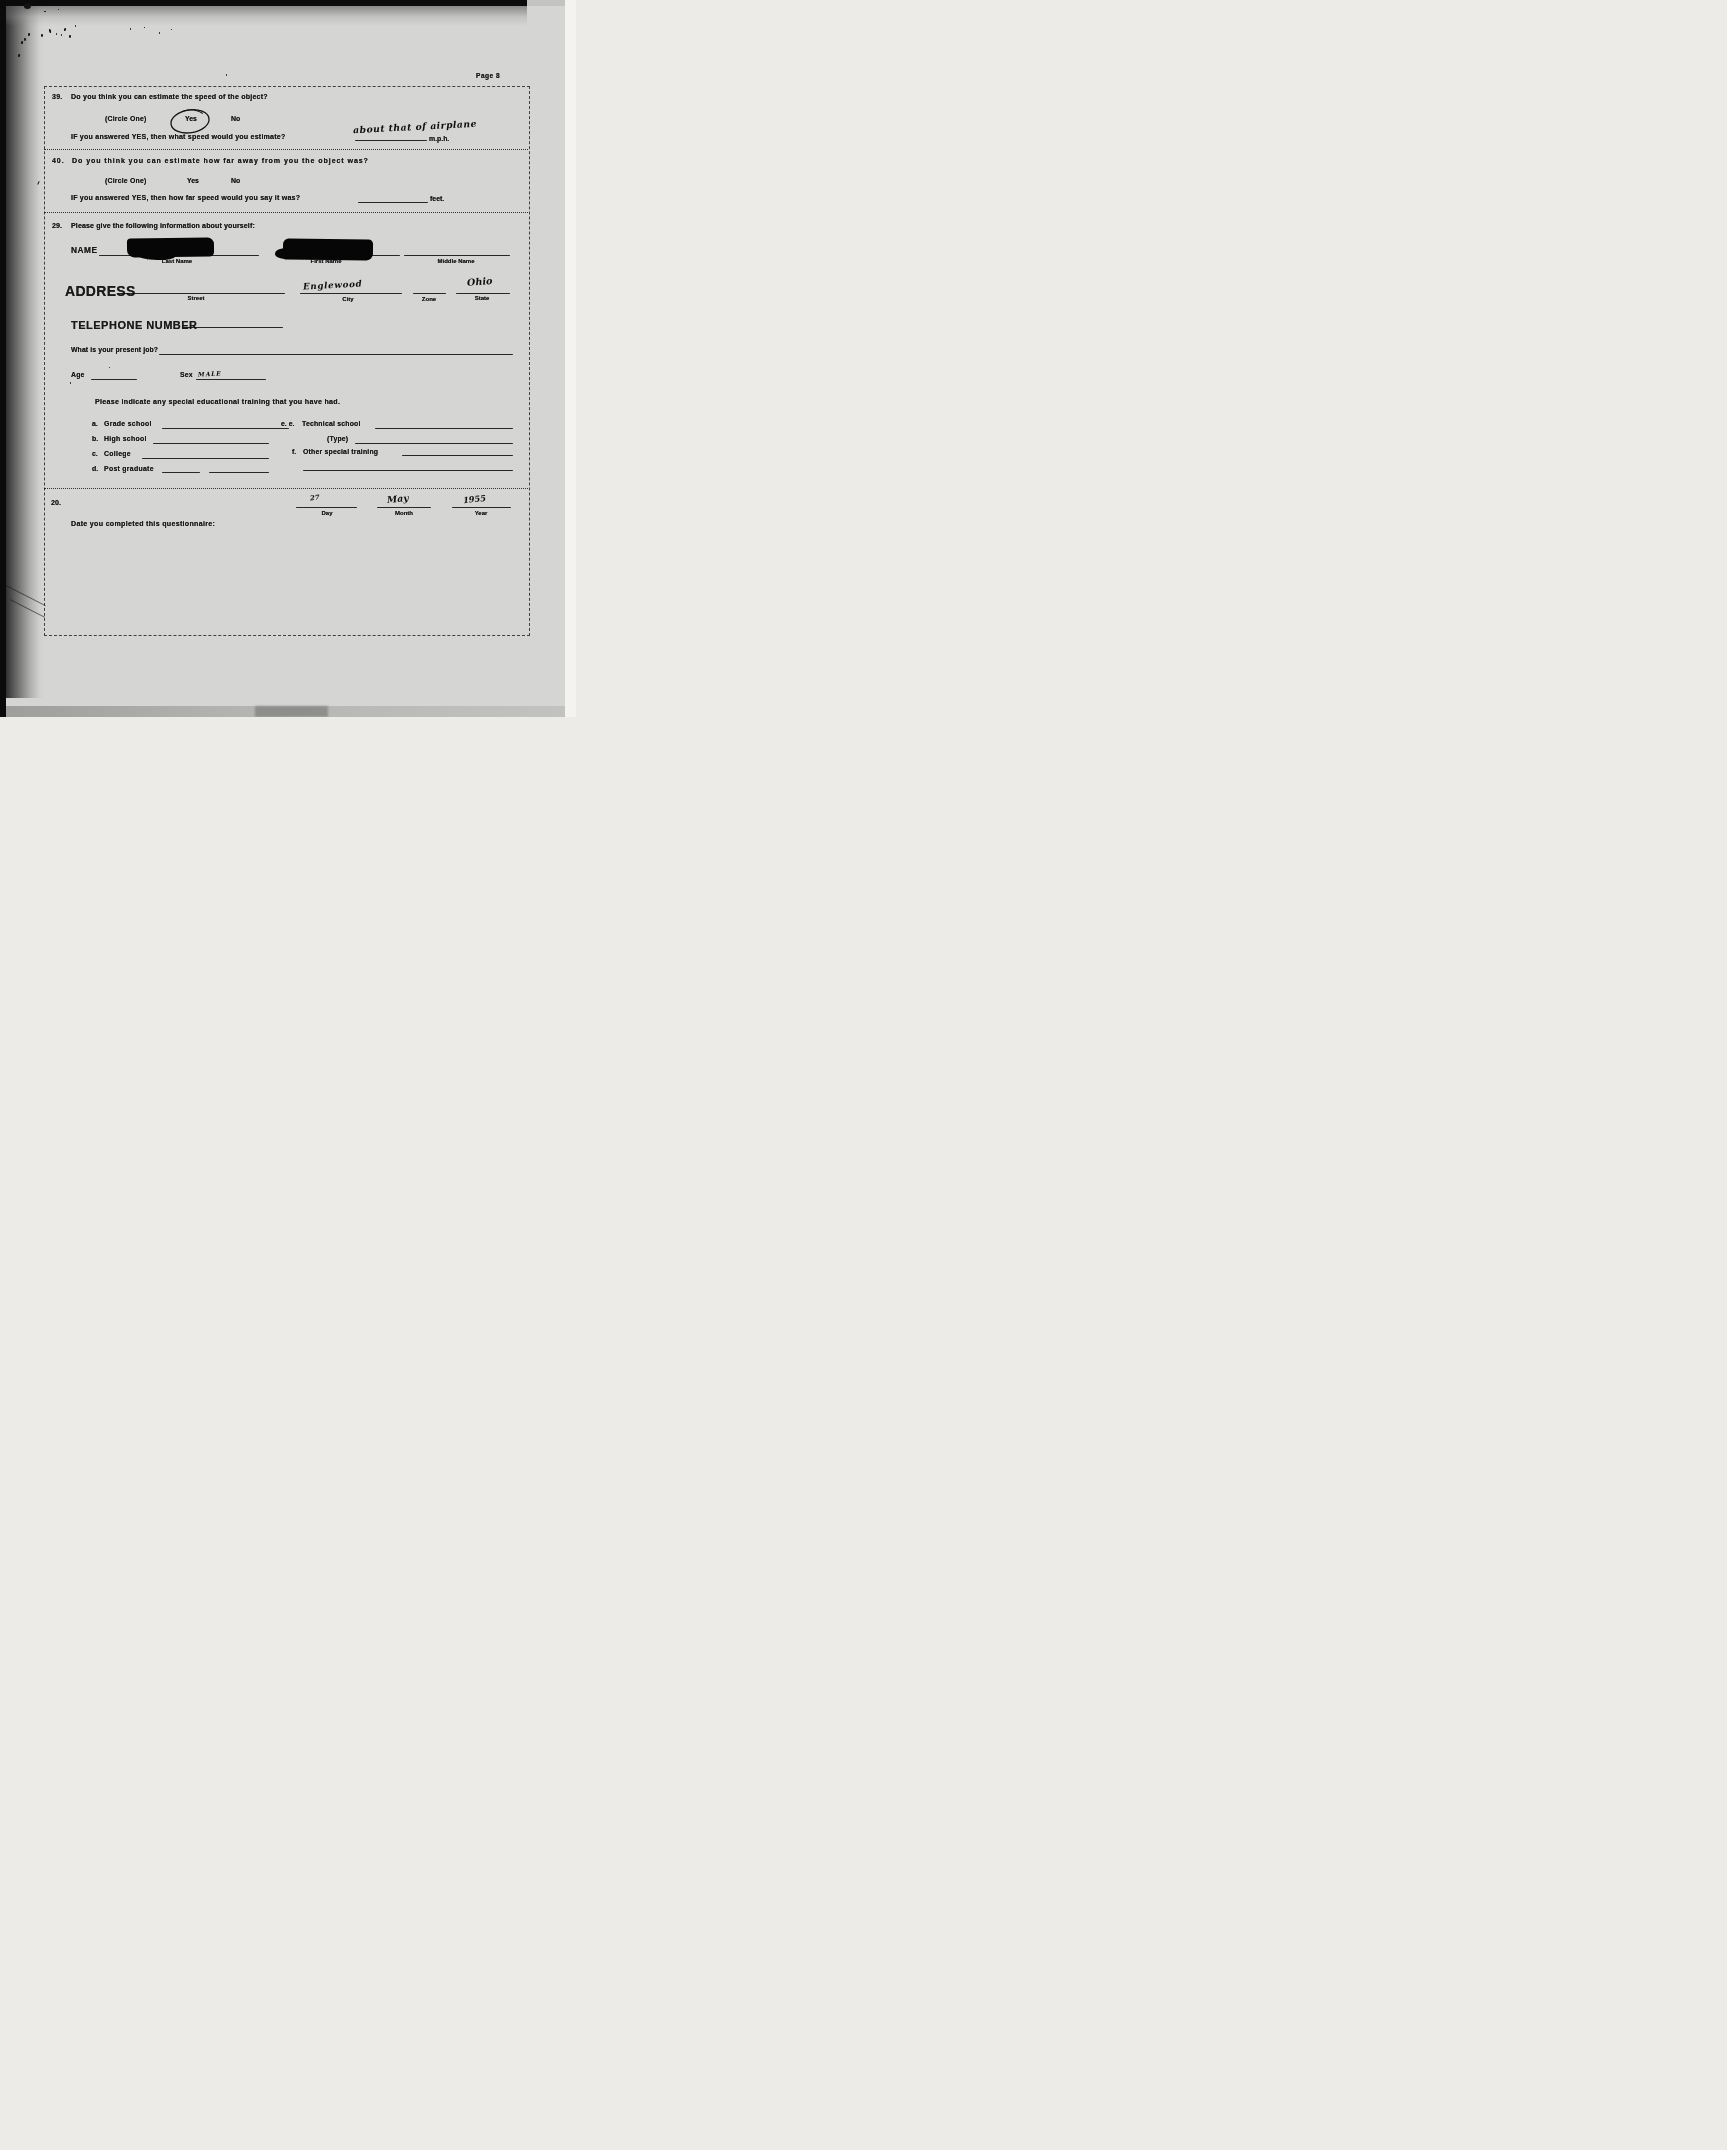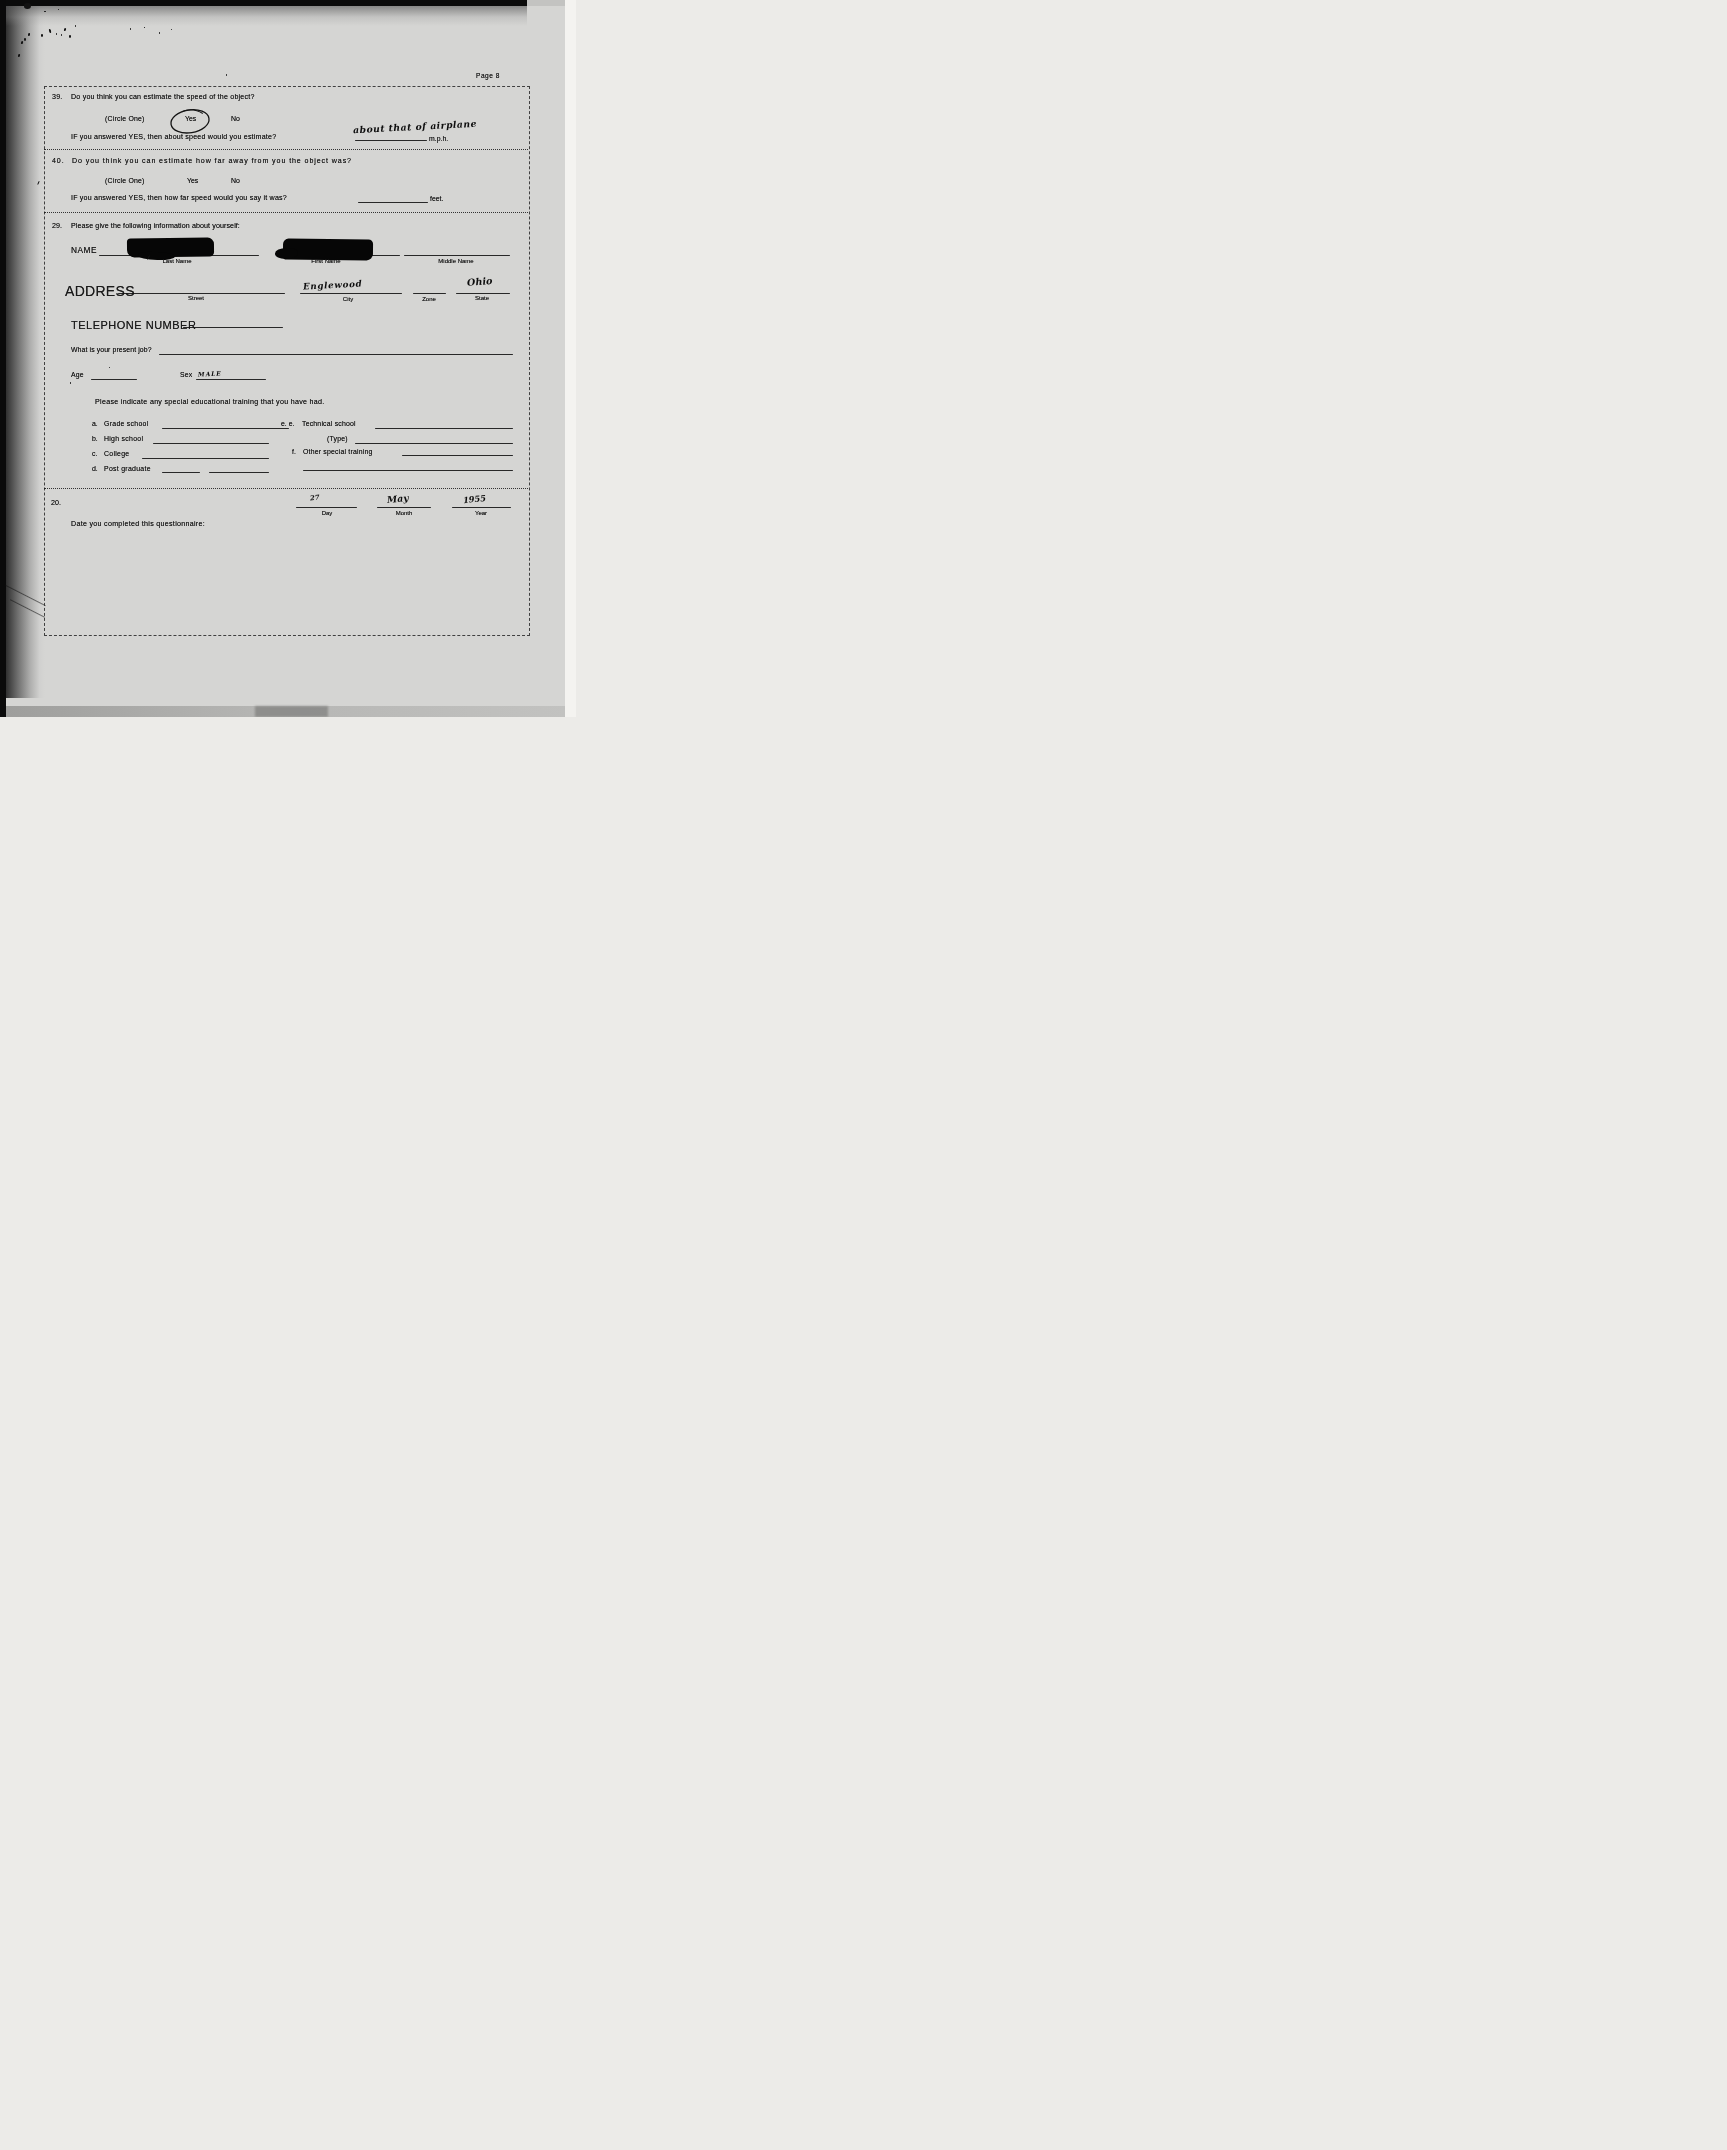--- a/index.html
+++ b/index.html
@@ -10,21 +10,21 @@
   .strip-top-right{position:absolute;left:527px;top:0;width:38px;height:6px;background:#c3c3c1;}
   .strip-left{position:absolute;left:0;top:0;width:6.4px;height:717px;background:#0a0a0a;}
   .strip-right{position:absolute;left:565px;top:0;width:11px;height:717px;background:#f4f3f0;}
   .band-left{position:absolute;left:6.4px;top:5.5px;width:39px;height:692px;
         background:linear-gradient(90deg,rgba(30,30,30,.9),rgba(72,72,72,.72) 30%,rgba(120,120,120,.42) 62%,rgba(185,185,185,.16) 86%,rgba(213,213,211,0));}
   .band-top{position:absolute;left:6.4px;top:5.5px;width:521px;height:20px;
         background:linear-gradient(180deg,rgba(88,88,88,.62),rgba(150,150,150,.28) 55%,rgba(213,213,211,0));}
   .band-bottom{position:absolute;left:6.4px;top:706px;width:559px;height:10.5px;
         background:linear-gradient(90deg,#9e9e9c,#b5b5b3 45%,#c2c2c0);}
   .smudge-bottom{position:absolute;left:255px;top:706px;width:73px;height:10.5px;background:rgba(110,110,108,.55);filter:blur(0.9px);}
-  .print{position:absolute;font-weight:400;color:#1a1a1a;white-space:nowrap;
+  .print{position:absolute;font-weight:700;color:#1a1a1a;white-space:nowrap;
         text-shadow:0 0 0.3px rgba(25,25,25,.75);font-family:"Liberation Sans",sans-serif;}
   .label{font-size:6px;text-align:center;}
   .hand{position:absolute;font-family:"DejaVu Serif",serif;font-style:italic;font-weight:600;
         color:#0d0d0d;white-space:nowrap;}
   .wline{position:absolute;height:0;border-top:0.9px solid rgba(16,16,16,.88);border-radius:0.9px;}
   .sep{position:absolute;height:0;border-top:1px dotted rgba(22,22,22,.85);}
   .formbox{position:absolute;left:44px;top:86px;width:484px;height:548px;
         border:0.8px dashed rgba(28,28,28,.8);}
   .redact{position:absolute;background:#060606;}
   .dot{position:absolute;background:#121212;border-radius:50%;}
@@ -82,21 +82,21 @@
   <div>
     <div class="print" style="left:52px;top:93px;font-size:7.1px;letter-spacing:0.2px;">39.</div>
     <div class="print" style="left:71px;top:93px;font-size:7.1px;letter-spacing:0.2px;">Do you think you can estimate the speed of the object?</div>
     <div class="print" style="left:105px;top:115px;font-size:6.9px;letter-spacing:0.2px;">(Circle One)</div>
     <div class="print" style="left:185px;top:115px;font-size:6.9px;">Yes</div>
     <svg style="left:169px;top:108px;" width="42" height="26.6" viewBox="0 0 92 58">
       <ellipse cx="46" cy="29" rx="42" ry="25" fill="none" stroke="#141414" stroke-width="2.8" transform="rotate(-9 46 29)"></ellipse>
       <path d="M 28 8 Q 52 -2 74 12" fill="none" stroke="#141414" stroke-width="2.4"></path>
     </svg>
     <div class="print" style="left:231px;top:115px;font-size:6.9px;">No</div>
-    <div class="print" style="left:71px;top:133px;font-size:7.1px;letter-spacing:0.2px;">IF you answered YES, then about speed would you estimate?</div>
+    <div class="print" style="left:71px;top:133px;font-size:7.1px;letter-spacing:0.2px;">IF you answered YES, then what speed would you estimate?</div>
     <div class="hand" style="left:353px;top:121px;font-size:9.2px;letter-spacing:0.5px;transform:rotate(-3deg);">about that of airplane</div>
     <div class="wline" style="left:355px;top:140px;width:72px;"></div>
     <div class="print" style="left:429px;top:135px;font-size:6.9px;">m.p.h.</div>
   </div>
 
   <div>
     <div class="print" style="left:52px;top:157px;font-size:7.1px;letter-spacing:0.9px;">40.</div>
     <div class="print" style="left:72px;top:157px;font-size:7.1px;letter-spacing:0.9px;">Do you think you can estimate how far away from you the object was?</div>
     <div class="print" style="left:105px;top:177px;font-size:6.9px;letter-spacing:0.2px;">(Circle One)</div>
     <div class="print" style="left:187px;top:177px;font-size:6.9px;">Yes</div>

